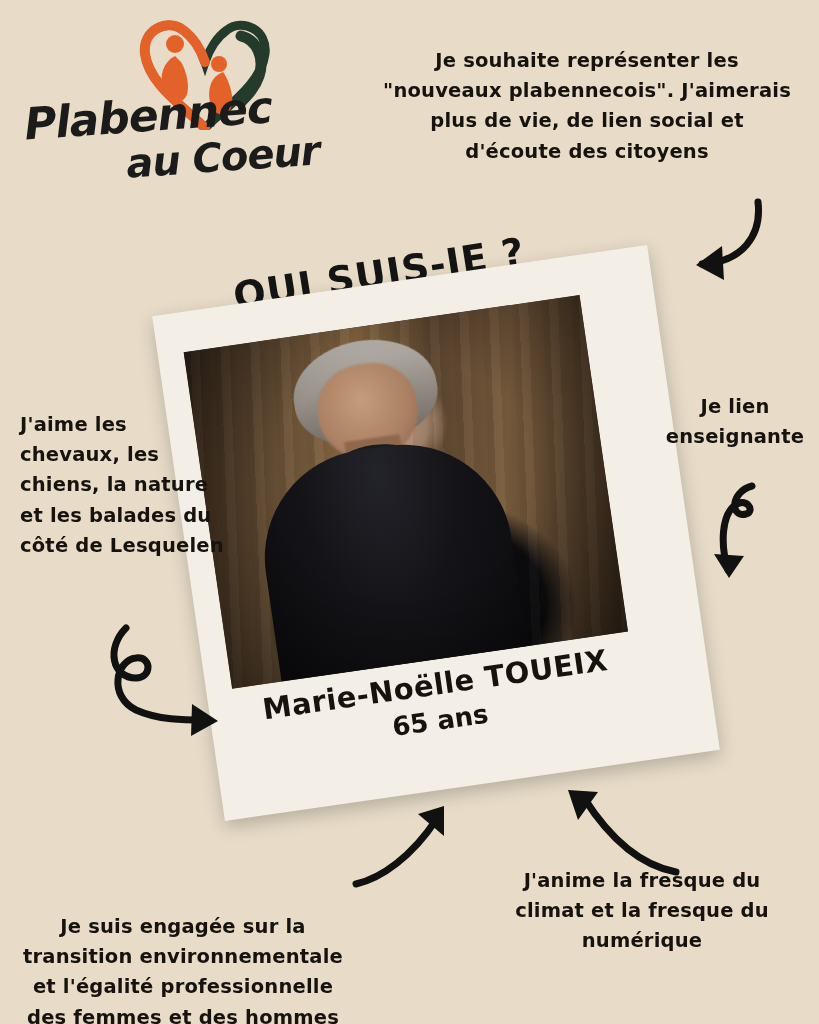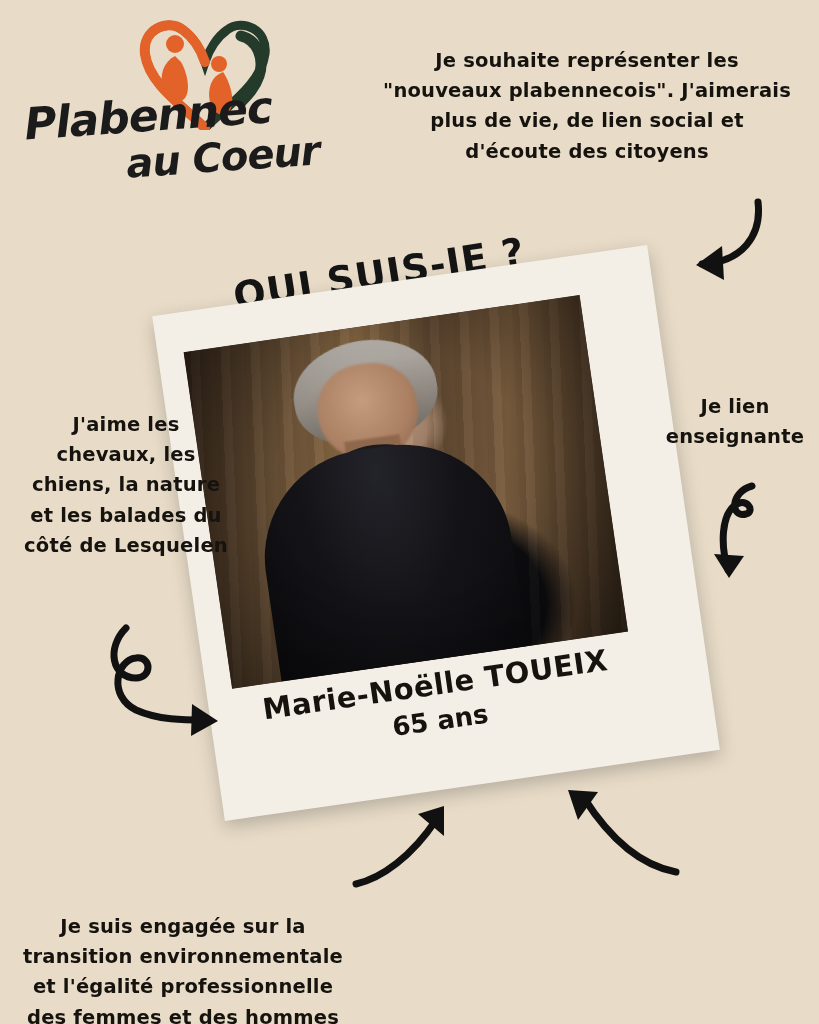--- a/index.html
+++ b/index.html
@@ -215,21 +215,20 @@
   .note-top-right {
     left: 382px;
     top: 46px;
     width: 410px;
     text-align: center;
   }
   .note-left {
     left: 20px;
     top: 410px;
     width: 212px;
-    text-align: center;
   }
   .note-right {
     left: 660px;
     top: 392px;
     width: 150px;
     text-align: center;
   }
   .note-bottom-left {
     left: 18px;
     top: 912px;
@@ -287,20 +286,21 @@
     <div class="caption">
       <div class="caption-name">Marie-Noëlle TOUEIX</div>
       <div class="caption-age">65 ans</div>
     </div>
   </div>
 
   <div class="note note-top-right">Je souhaite représenter les "nouveaux plabennecois". J'aimerais plus de vie, de lien social et d'écoute des citoyens</div>
   <div class="note note-left">J'aime les chevaux, les chiens, la nature et les balades du côté de Lesquelen</div>
   <div class="note note-right">Je lien enseignante</div>
   <div class="note note-bottom-left">Je suis engagée sur la transition environnementale et l'égalité professionnelle des femmes et des hommes</div>
+  <div class="note note-bottom-right">J'anime la fresque du climat et la fresque du numérique</div>
 
   <div class="arrow" style="left:630px; top:196px;">
     <svg width="140" height="100" viewBox="0 0 140 100">
       <path d="M128 6 C 132 40, 112 66, 72 68" fill="none" stroke="#111" stroke-width="7" stroke-linecap="round"></path>
       <path d="M92 50 L 66 69 L 94 84 Z" fill="#111"></path>
     </svg>
   </div>
 
   <div class="arrow" style="left:690px; top:480px;">
     <svg width="100" height="120" viewBox="0 0 100 120">

